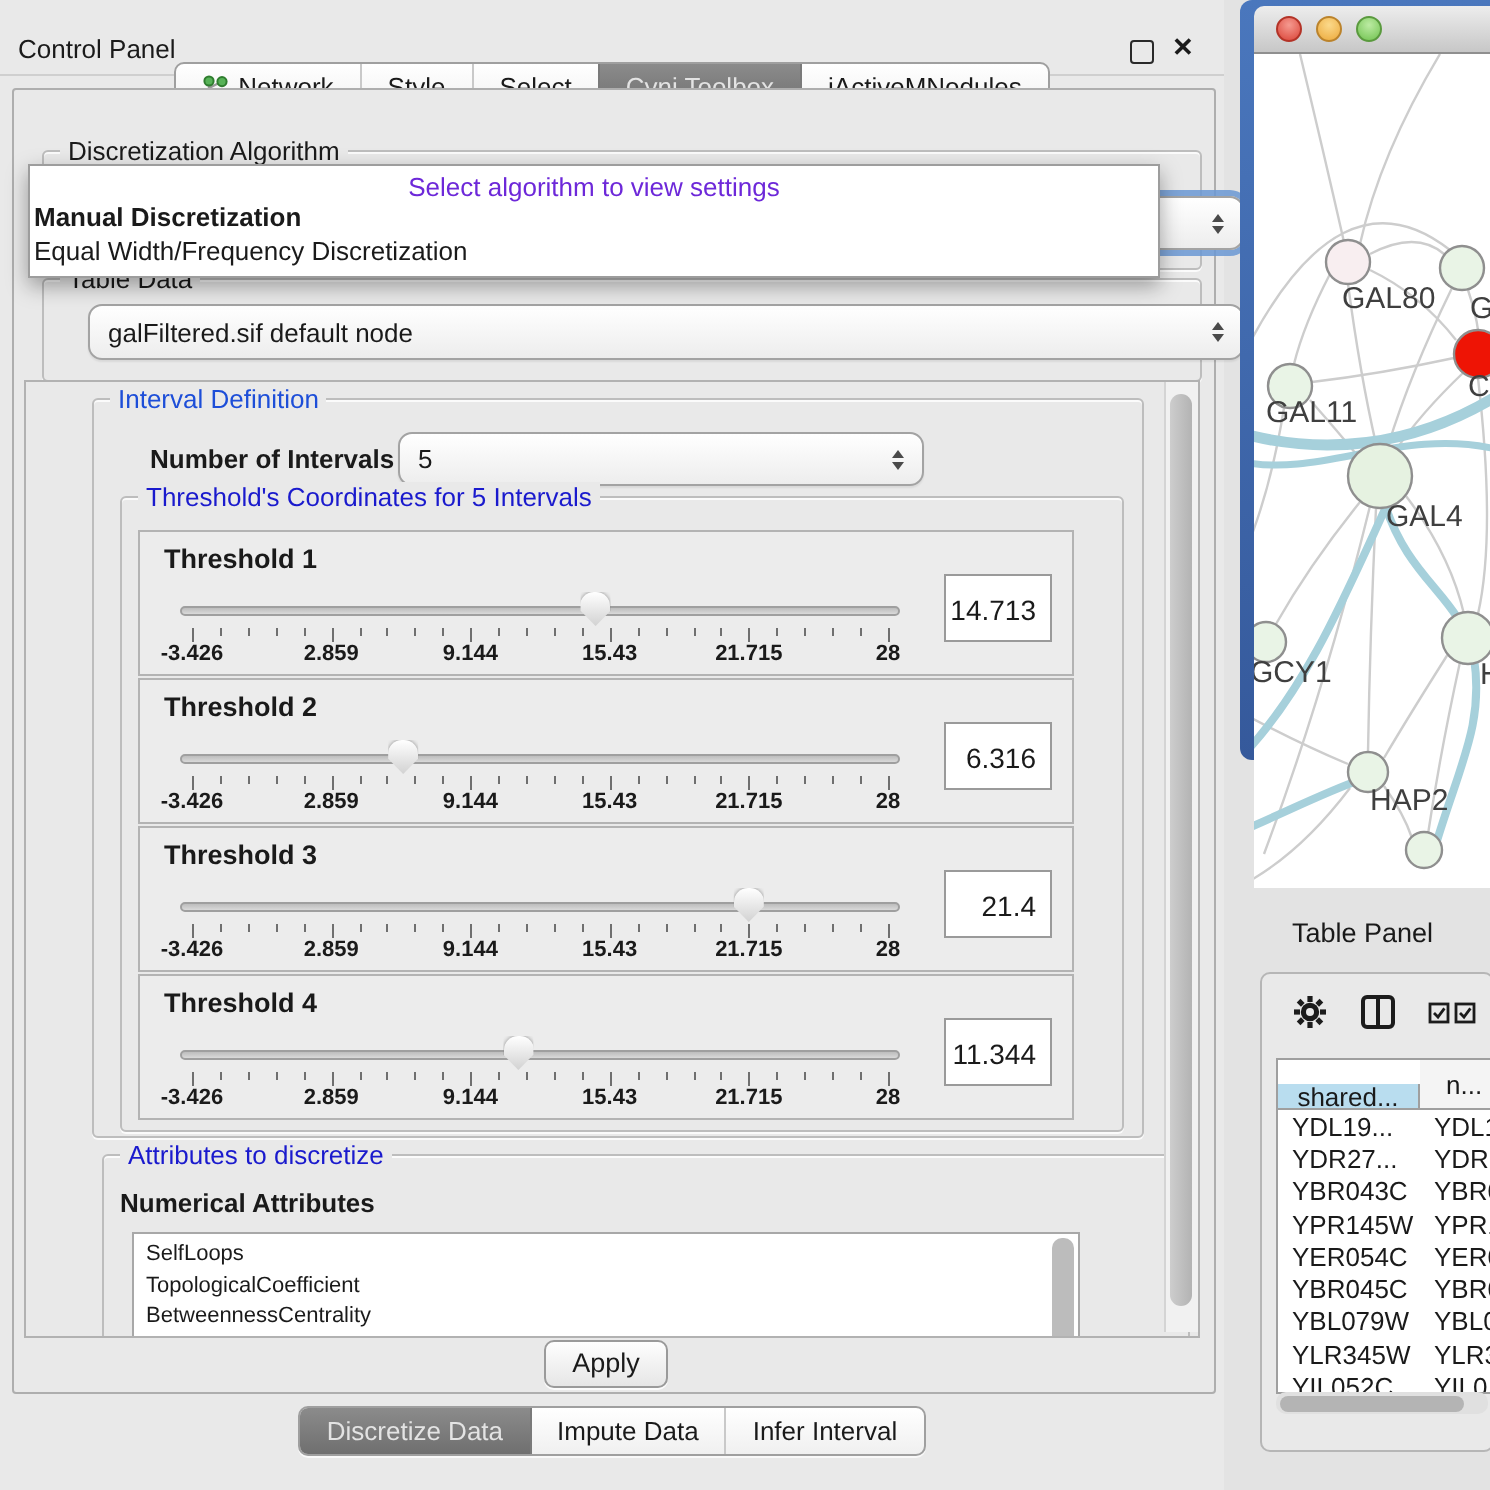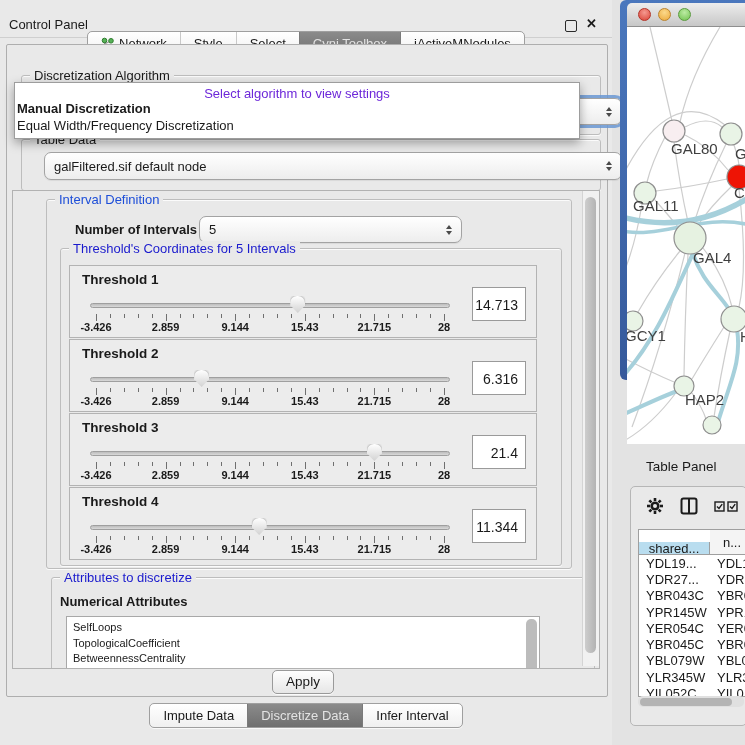--- a/index.html
+++ b/index.html
@@ -374,25 +374,25 @@
 
     <div id="v-scrollbar">
       <div id="v-thumb"></div>
     </div>
   </div>
 
   <div id="apply-btn" class="abs">Apply</div>
 
   <div id="bottom-tabs" class="abs seg-row">
       <div class="segmented">
+        <div class="segment selected">
+          <span>Discretize Data</span>
+        </div>
         <div class="segment">
           <span>Impute Data</span>
-        </div>
-        <div class="segment selected">
-          <span>Discretize Data</span>
         </div>
         <div class="segment">
           <span>Infer Interval</span>
         </div>
       </div>
     </div>
 </div>
 
 <div id="net-window" class="abs">
   <div id="net-titlebar" class="abs">

